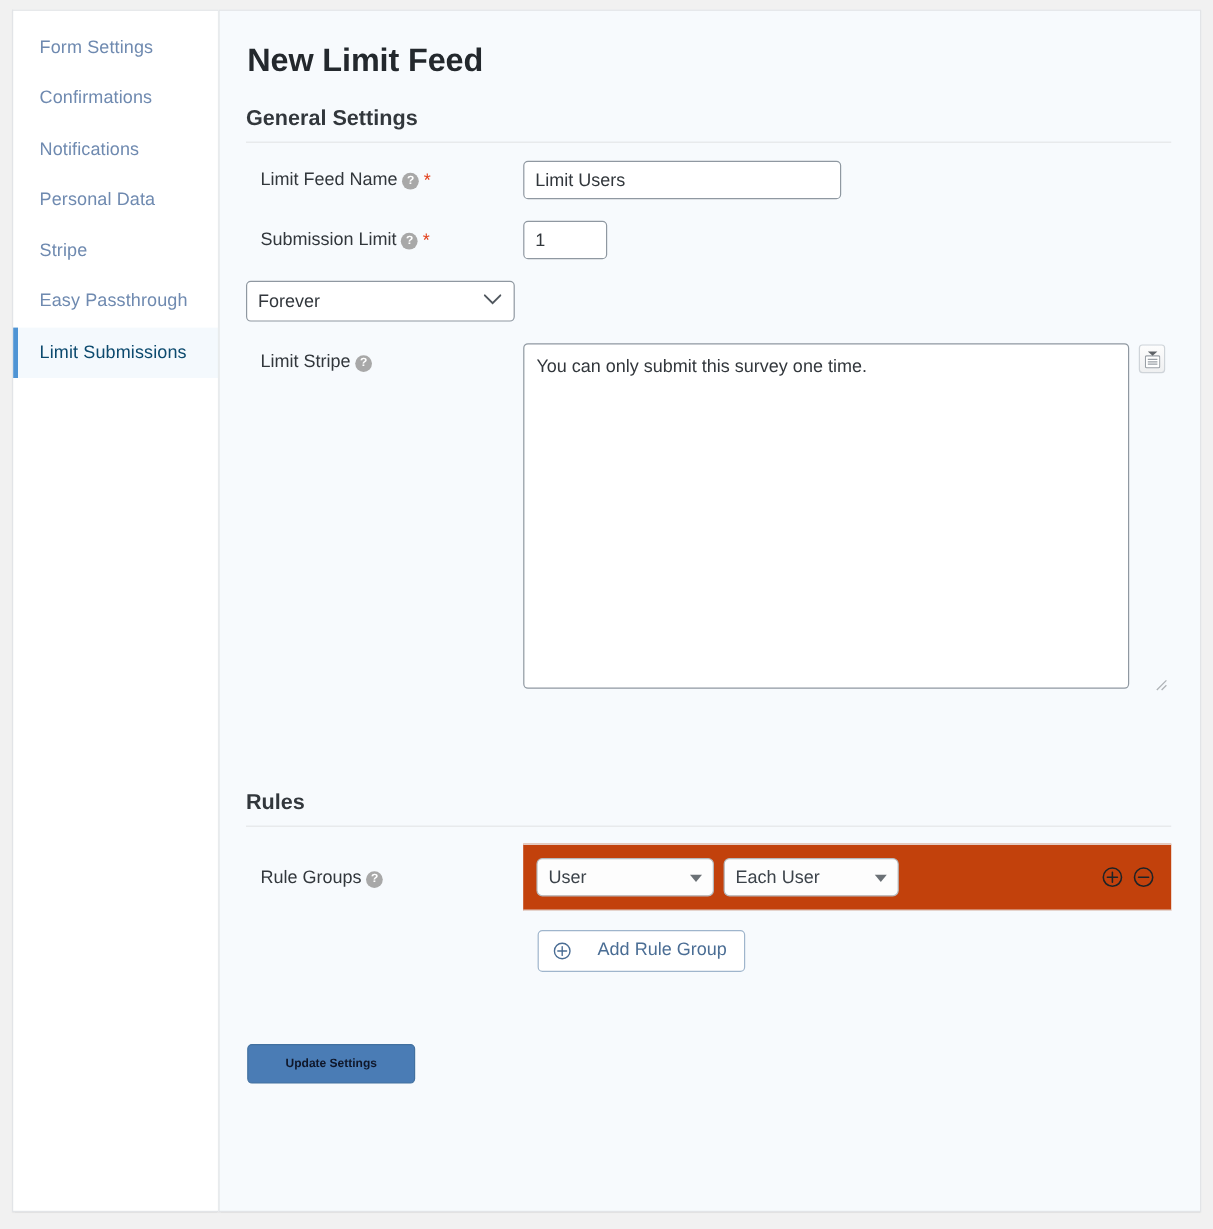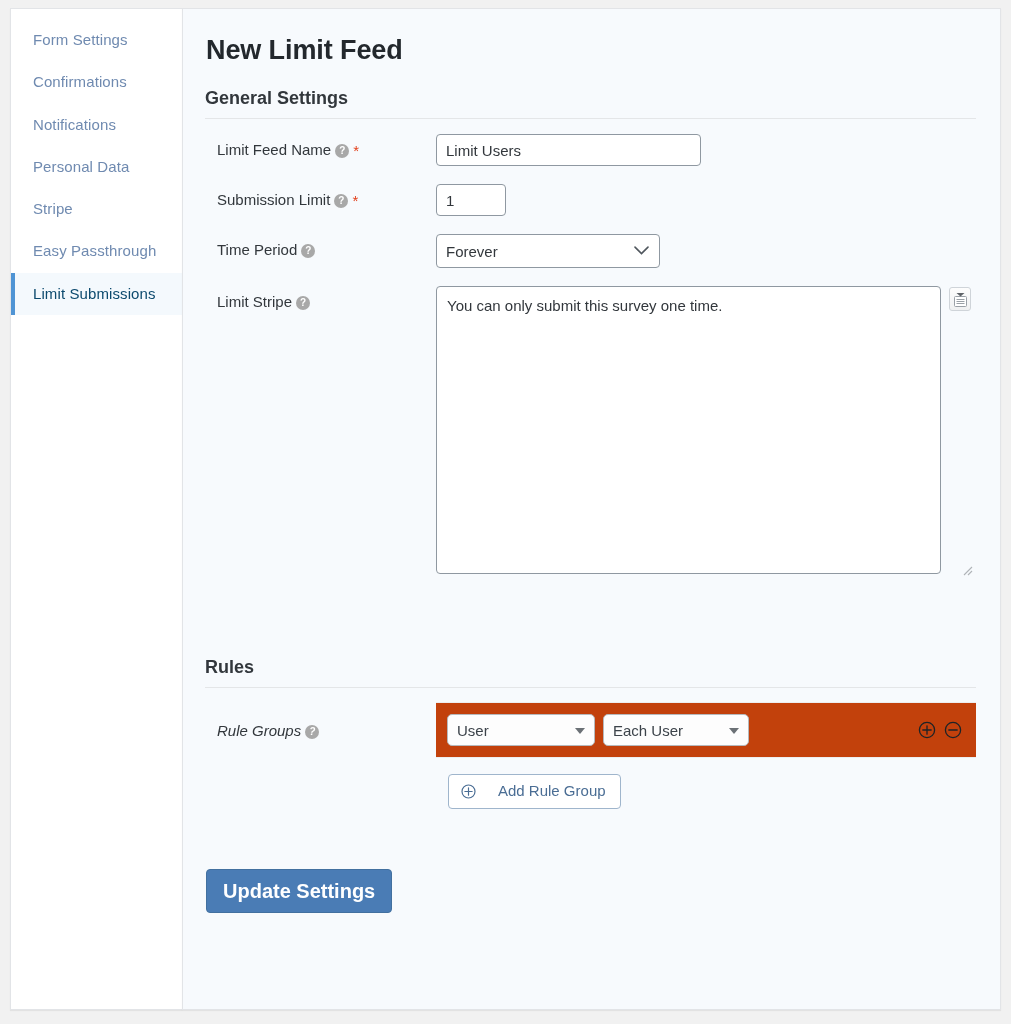--- a/index.html
+++ b/index.html
@@ -187,21 +187,20 @@
     display: flex;
     align-items: center;
     margin-top: 14px;
   }
   .rule-label {
     flex: 0 0 231px;
     padding-left: 12px;
     font-size: 15px;
     color: #32373c;
     white-space: nowrap;
-    font-style: italic;
   }
   .rule-area {
     flex: 1 1 auto;
     background: #c2410c;
     border-top: 1px solid #eceef0;
     border-bottom: 1px solid #eceef0;
     padding: 11px 14px 11px 11px;
     display: flex;
     align-items: center;
   }
@@ -258,27 +257,27 @@
     border: 1px solid #9fb5cc;
     border-radius: 4px;
     padding: 8px 14px 8px 12px;
     cursor: pointer;
     line-height: 1.1;
   }
 
   .submit-wrap { margin-top: 60px; padding-left: 1px; }
   .btn-primary {
     font-family: "Liberation Sans", sans-serif;
-    font-size: 20px;
+    font-size: 10px;
     font-weight: bold;
-    color: #ffffff;
+    color: #0f172a;
     background: #4a7cb5;
     border: 1px solid #42709f;
     border-radius: 4px;
-    padding: 10px 16px;
+    padding: 10px 31px;
     cursor: pointer;
     line-height: 1.1;
   }
 </style>
 </head>
 <body>
 
 <div class="page">
 
   <nav class="sidebar">
@@ -323,23 +322,20 @@
     <div class="frow">
       <div class="flabel">
         <span>Submission Limit</span><span class="help-icon">?</span><span class="req">*</span>
       </div>
       <div class="fctl">
         <input class="txt num-input" type="text" value="1" style="">
       </div>
     </div>
 
     <div class="frow">
-      <div class="flabel">
-        <span>Time Period</span><span class="help-icon">?</span>
-      </div>
       <div class="fctl">
         <span class="sel-wrap">
           <select class="sel time-sel">
             <option>Forever</option>
           </select>
           <span class="chev">
             <svg width="15" height="9" viewBox="0 0 15 9">
                 <path d="M1 1 L7.5 7.5 L14 1" fill="none" stroke="currentColor" stroke-width="1.6" stroke-linecap="round"></path>
               </svg>
           </span>

